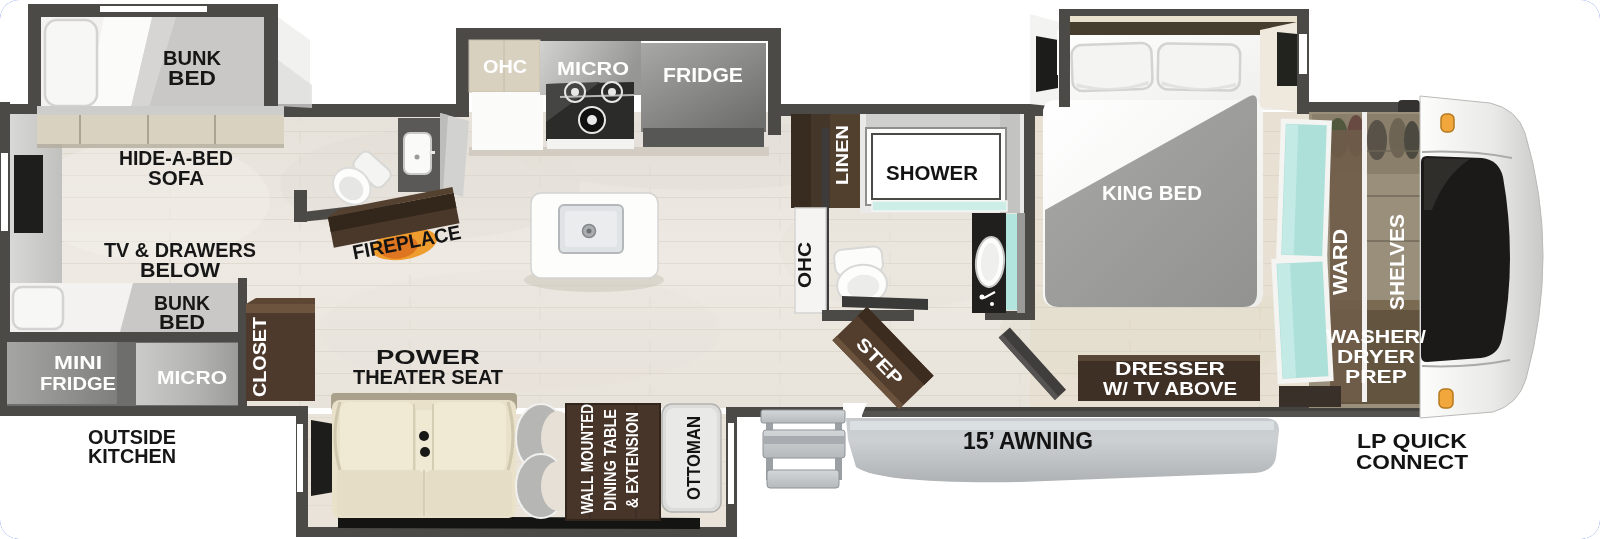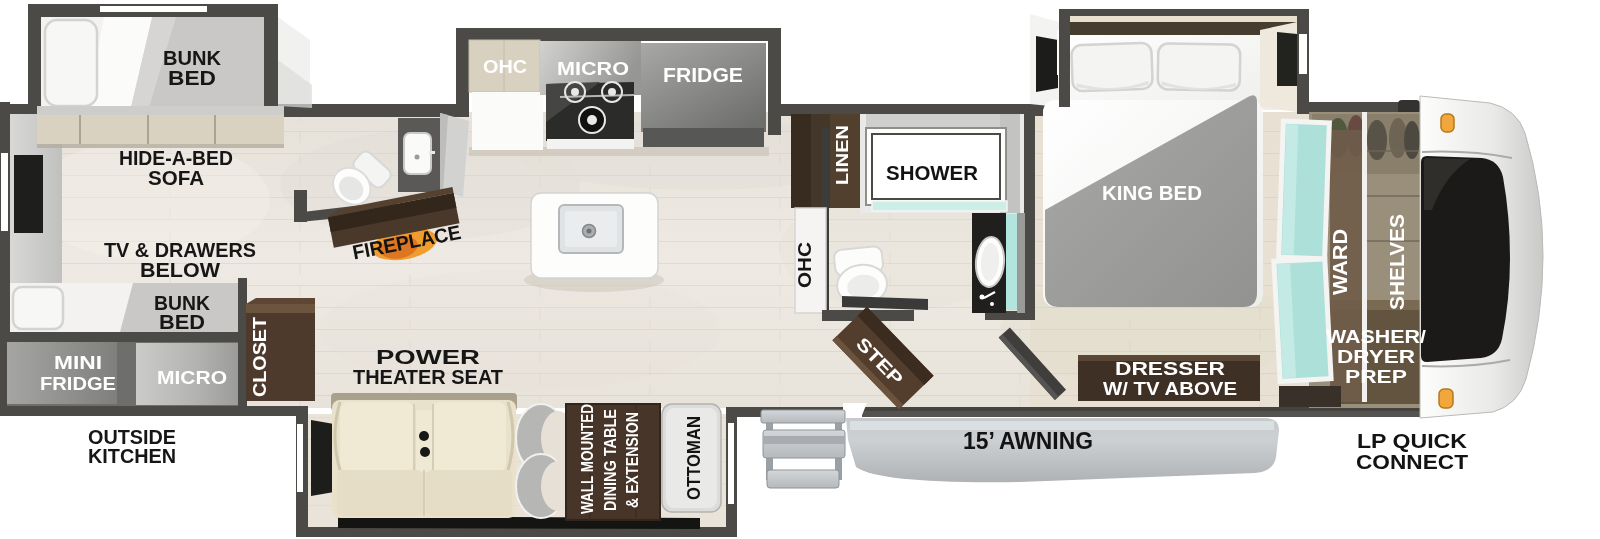--- a/index.html
+++ b/index.html
@@ -1,16 +1,16 @@
 <!DOCTYPE html>
 <html><head>
 <meta charset="utf-8">
 <style>
 html,body{margin:0;padding:0;background:#fff;}
-#wrap{position:relative;width:1600px;height:539px;background:#1d4ed8;overflow:hidden;}
+#wrap{position:relative;width:1600px;height:539px;background:#1d4ed8;overflow:hidden;border-radius:19px;}
 svg{position:absolute;left:0;top:0;}
 text{font-family:"Liberation Sans",sans-serif;font-weight:bold;}
 </style>
 </head>
 <body>
 <div id="wrap">
 <svg width="1600" height="539" viewBox="0 0 1600 539">
 <defs>
 <linearGradient id="gfloor" x1="0" y1="0" x2="0" y2="1">
 <stop offset="0" stop-color="#e6e1d9"></stop>

